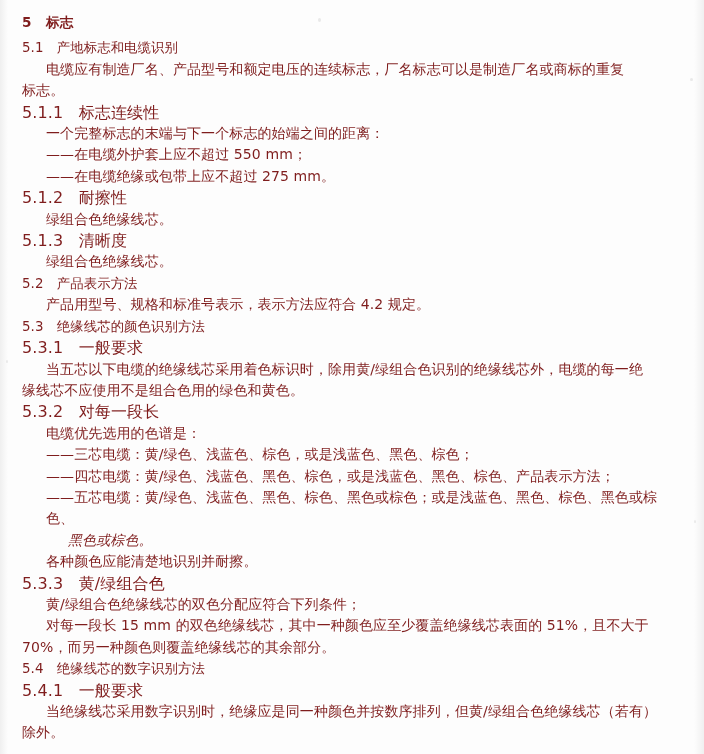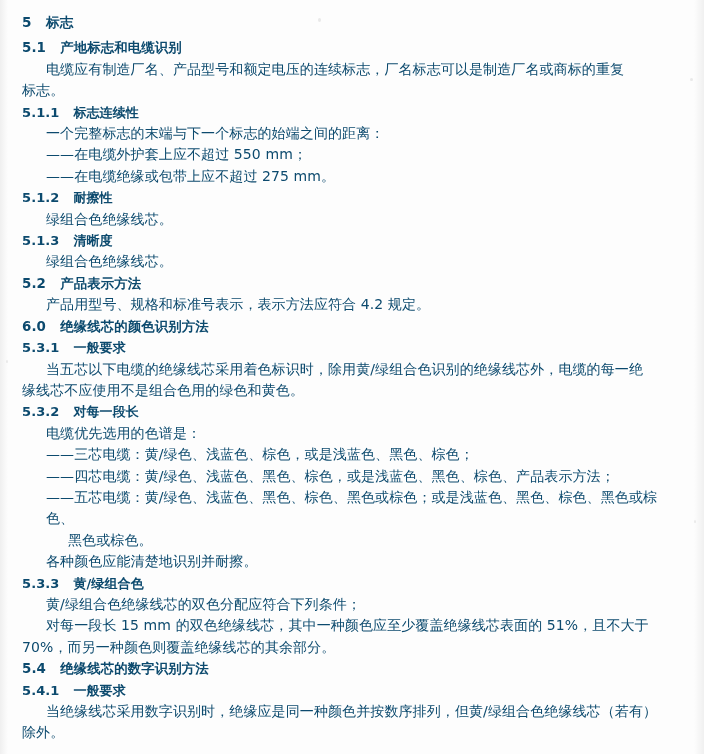--- a/index.html
+++ b/index.html
@@ -27,43 +27,43 @@
     top: 0;
     width: 704px;
     padding: 10px 22px 0 22px;
     box-sizing: border-box;
   }
   .line {
     font-size: 13.2px;
     line-height: 21.4px;
     letter-spacing: 0.1px;
     white-space: pre-wrap;
-    color: #0c4a6e;
+    color: #7f1d1d;
   }
   
   .h1 {
     font-weight: bold;
     font-size: 13.6px;
     margin-top: 2px;
   }
   .h2 {
-    font-weight: bold;
+    font-weight: normal;
     font-size: 13.4px;
   }
   .h3 {
-    font-weight: bold;
-    font-size: 13px;
+    font-weight: normal;
+    font-size: 16px;
   }
   .body-line {
     font-size: 14px;
   }
   
   .ind0 { padding-left: 0px; }
   .ind1 { padding-left: 24px; }
-  .ind2 { padding-left: 46px; }
+  .ind2 { padding-left: 46px; font-style: italic; }
   .pad-top-4 { padding-top: 4px; }
   
   .speck {
     position: absolute;
     background: #d8d8d8;
     border-radius: 50%;
     opacity: .55;
   }
   .edge-shade-left {
     position: absolute;
@@ -101,21 +101,21 @@
     <div class="line h3 ind0">5.1.1   标志连续性</div>
     <div class="line body-line ind1">一个完整标志的末端与下一个标志的始端之间的距离：</div>
     <div class="line body-line ind1">——在电缆外护套上应不超过 550 mm；</div>
     <div class="line body-line ind1">——在电缆绝缘或包带上应不超过 275 mm。</div>
     <div class="line h3 ind0">5.1.2   耐擦性</div>
     <div class="line body-line ind1">绿组合色绝缘线芯。</div>
     <div class="line h3 ind0">5.1.3   清晰度</div>
     <div class="line body-line ind1">绿组合色绝缘线芯。</div>
     <div class="line h2 ind0">5.2   产品表示方法</div>
     <div class="line body-line ind1">产品用型号、规格和标准号表示，表示方法应符合 4.2 规定。</div>
-    <div class="line h2 ind0">6.0   绝缘线芯的颜色识别方法</div>
+    <div class="line h2 ind0">5.3   绝缘线芯的颜色识别方法</div>
     <div class="line h3 ind0">5.3.1   一般要求</div>
     <div class="line body-line ind1">当五芯以下电缆的绝缘线芯采用着色标识时，除用黄/绿组合色识别的绝缘线芯外，电缆的每一绝</div>
     <div class="line body-line ind0">缘线芯不应使用不是组合色用的绿色和黄色。</div>
     <div class="line h3 ind0">5.3.2   对每一段长</div>
     <div class="line body-line ind1">电缆优先选用的色谱是：</div>
     <div class="line body-line ind1">——三芯电缆：黄/绿色、浅蓝色、棕色，或是浅蓝色、黑色、棕色；</div>
     <div class="line body-line ind1">——四芯电缆：黄/绿色、浅蓝色、黑色、棕色，或是浅蓝色、黑色、棕色、产品表示方法；</div>
     <div class="line body-line ind1">——五芯电缆：黄/绿色、浅蓝色、黑色、棕色、黑色或棕色；或是浅蓝色、黑色、棕色、黑色或棕色、</div>
     <div class="line body-line ind2">黑色或棕色。</div>
     <div class="line body-line ind1">各种颜色应能清楚地识别并耐擦。</div>

